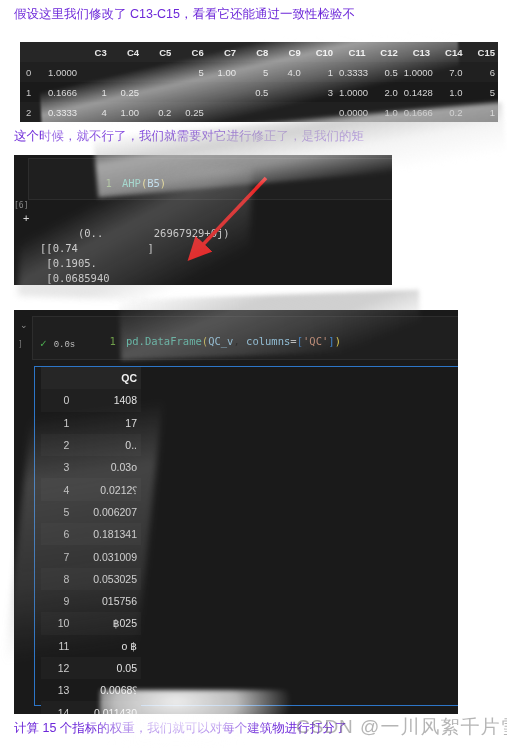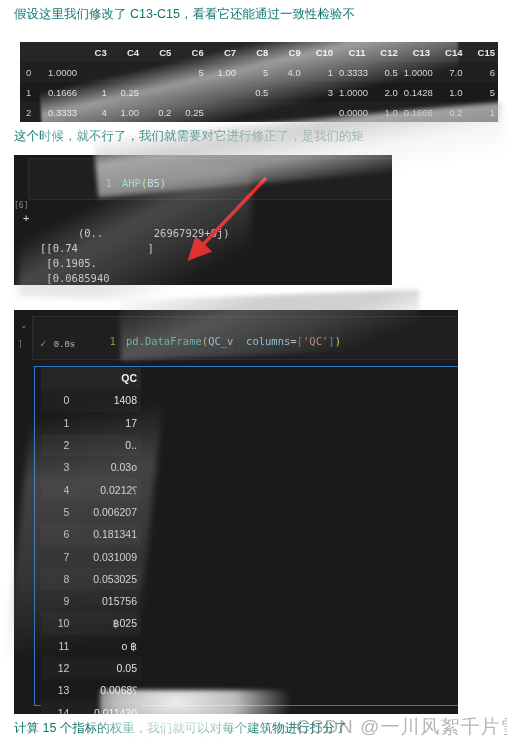--- a/index.html
+++ b/index.html
@@ -16,21 +16,21 @@
   }
   .page {
     position: absolute;
     inset: 0;
     background: #ffffff;
   }
 
   
   .prose {
     position: absolute;
-    color: #0f766e;
+    color: #6d28d9;
     font-size: 12.5px;
     line-height: 16px;
     font-family: "Liberation Sans", sans-serif;
     white-space: nowrap;
   }
   #prose-top   { left: 14px; top: 6px; }
   #prose-mid   { left: 14px; top: 128px; }
   #prose-bot   { left: 14px; top: 720px; }
 
   

